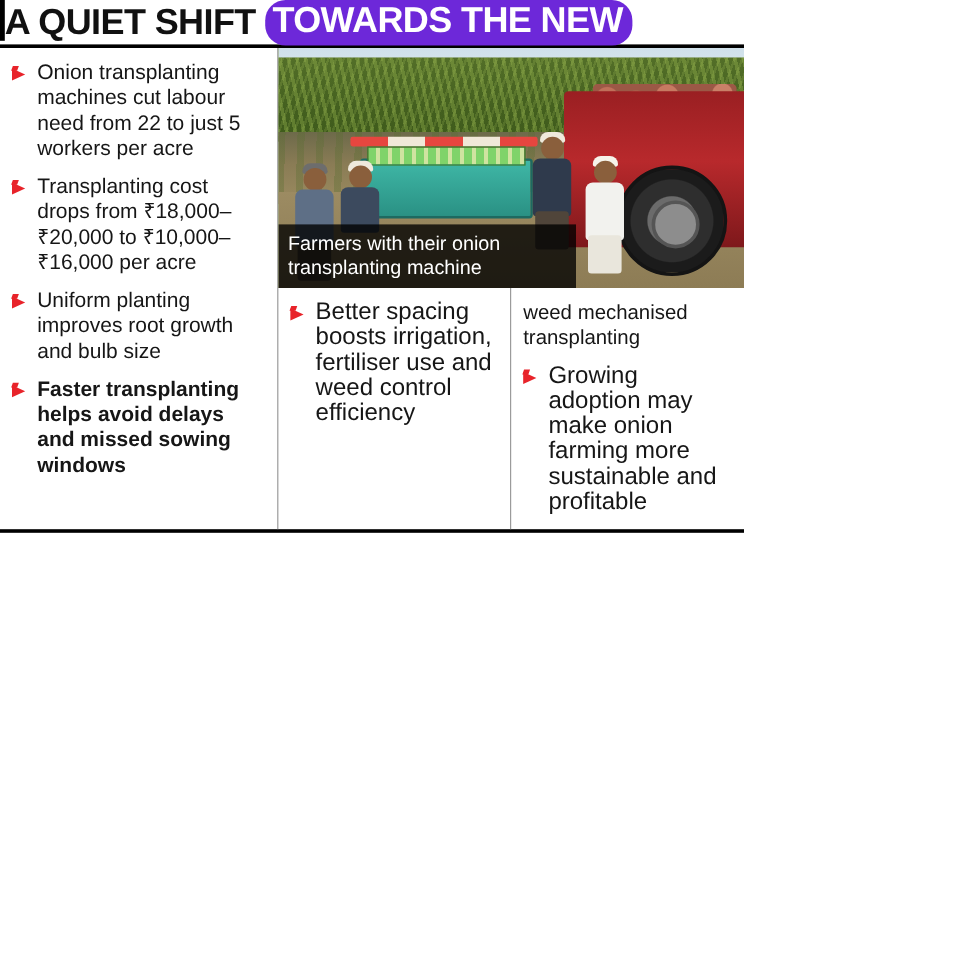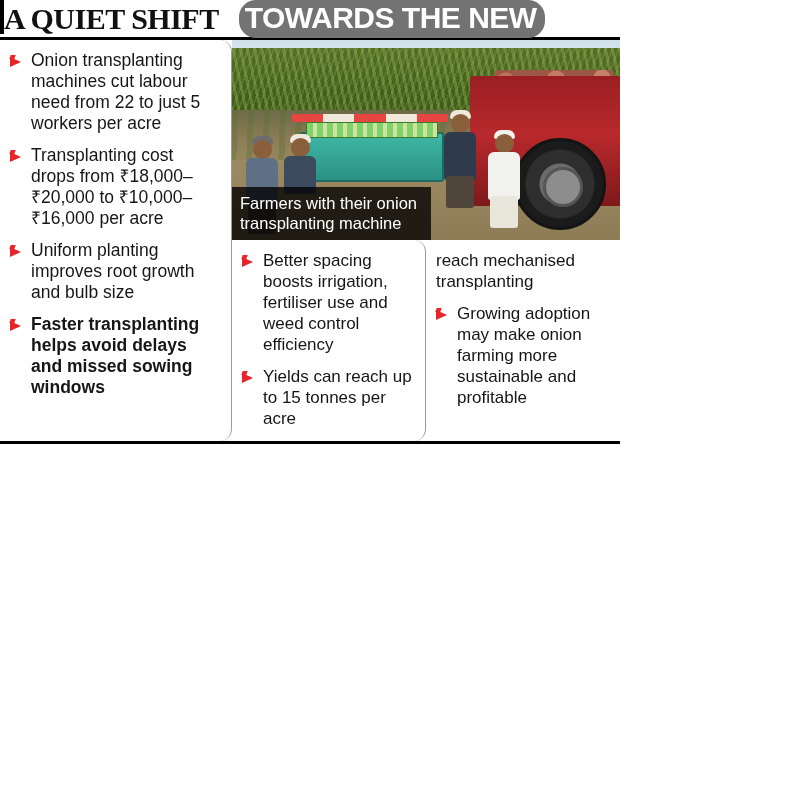--- a/index.html
+++ b/index.html
@@ -36,52 +36,51 @@
   .headline-bar::before {
     content: "";
     position: absolute;
     left: 0;
     top: 0;
     bottom: 3px;
     width: 4px;
     background: #000000;
   }
   .headline-part1 {
-    font-family: Liberation Serif, serif;
+    font-family: Liberation Sans, sans-serif;
     font-weight: bold;
     font-size: 30px;
     letter-spacing: -0.5px;
     color: #111111;
     line-height: 34px;
-    padding-right: 20px;
+    padding-right: 8px;
     white-space: nowrap;
   }
   .headline-part2 {
     font-family: "Liberation Sans", sans-serif;
     font-weight: bold;
     font-size: 30px;
     letter-spacing: -0.5px;
     color: #ffffff;
-    background: #737373;
+    background: #6d28d9;
     line-height: 34px;
     padding: 1px 8px 3px 6px;
     white-space: nowrap;
     border-radius: 17px;
   }
 
   
   .body-wrap {
     display: flex;
     border-bottom: 3px solid #000000;
     box-sizing: border-box;
   }
   .col {
     box-sizing: border-box;
     padding: 10px 10px 12px 10px;
-    border-radius: 12px;
   }
   .col-left {
     width: 232px;
     border-right: 1px solid #9b9b9b;
   }
   .col-right-wrap {
     width: 388px;
     display: flex;
     flex-direction: column;
   }
@@ -221,21 +220,21 @@
       radial-gradient(circle at 62px 10px, #c77a62 0 9px, transparent 10px),
       radial-gradient(circle at 88px 18px, #b06450 0 10px, transparent 11px),
       radial-gradient(circle at 108px 8px, #c98068 0 8px, transparent 9px),
       #9c5846;
     border-radius: 4px;
   }
   .caption {
     position: absolute;
     left: 0;
     bottom: 0;
-    width: 199px;
+    width: 248px;
     background: rgba(0,0,0,0.78);
     color: #ffffff;
     font-size: 16.5px;
     line-height: 20px;
     padding: 6px 4px 7px 8px;
     box-sizing: border-box;
     font-family: "Liberation Sans", sans-serif;
   }
 
   .lower-cols {
@@ -283,21 +282,21 @@
   }
   .btext {
     font-size: 17.5px;
     line-height: 21px;
     color: #161616;
   }
   .btext.bold {
     font-weight: bold;
   }
   .col-mid .btext, .col-right .btext {
-    font-size: 17px;
+    font-size: 20px;
     line-height: 21px;
   }
   .cont-text {
     font-size: 17px;
     line-height: 21px;
     color: #161616;
     margin: 0 0 11px 0;
   }
 </style>
 </head>
@@ -375,28 +374,24 @@
         <div class="caption">Farmers with their onion transplanting machine</div>
       </div>
 
       <div class="lower-cols">
 
         <div class="col col-mid">
           <div class="bullet">
             <span class="arrow"></span>
             <span class="btext">Better spacing boosts irrigation, fertiliser use and weed control efficiency</span>
           </div>
-          <div class="bullet">
-            <span class="arrow"></span>
-            <span class="btext">Yields can reach up to 15 tonnes per acre</span>
-          </div>
         </div>
 
         <div class="col col-right">
-          <p class="cont-text">reach mechanised transplanting</p>
+          <p class="cont-text">weed mechanised transplanting</p>
           <div class="bullet">
             <span class="arrow"></span>
             <span class="btext">Growing adoption may make onion farming more sustainable and profitable</span>
           </div>
         </div>
 
       </div>
 
     </div>
 

